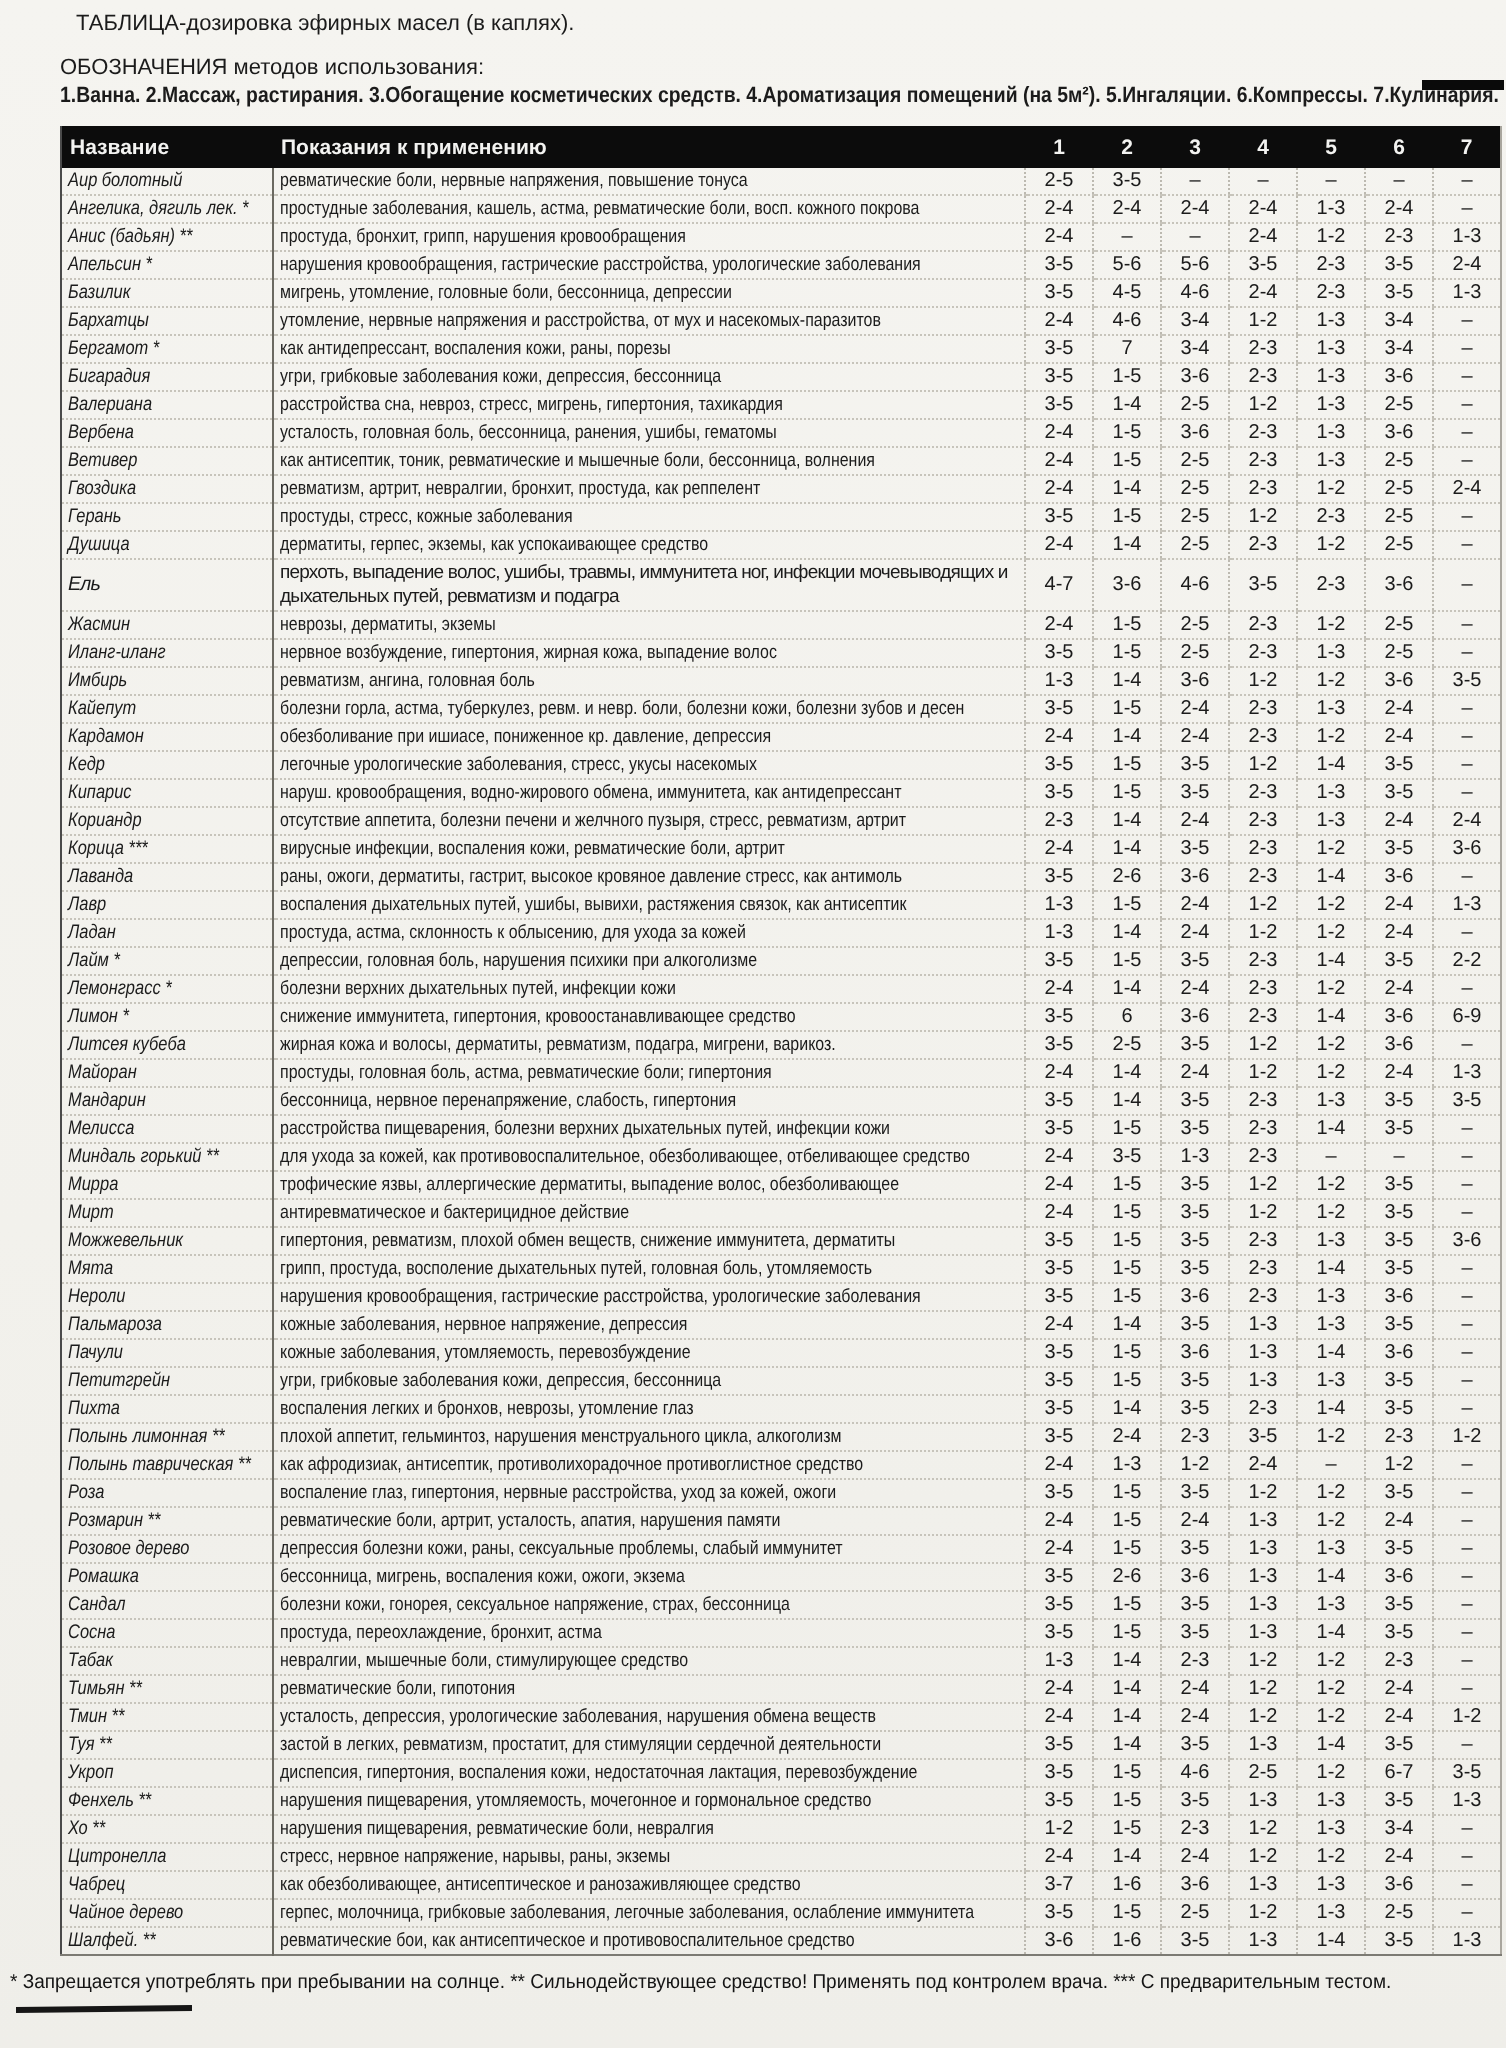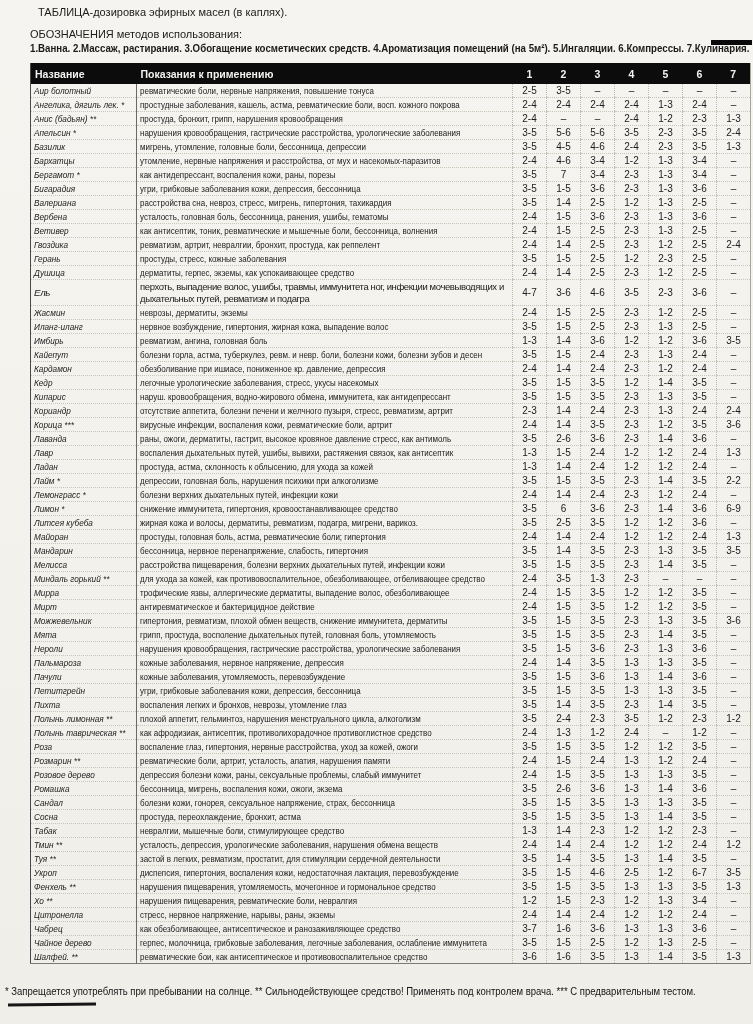--- a/index.html
+++ b/index.html
@@ -653,20 +653,31 @@
           <td class="ind"><span class="cond">невралгии, мышечные боли, стимулирующее средство</span></td>
           <td class="val">1-3</td>
           <td class="val">1-4</td>
           <td class="val">2-3</td>
           <td class="val">1-2</td>
           <td class="val">1-2</td>
           <td class="val">2-3</td>
           <td class="val">–</td>
         </tr>
         <tr>
+          <td class="name"><span class="cond">Тимьян **</span></td>
+          <td class="ind"><span class="cond">ревматические боли, гипотония</span></td>
+          <td class="val">2-4</td>
+          <td class="val">1-4</td>
+          <td class="val">2-4</td>
+          <td class="val">1-2</td>
+          <td class="val">1-2</td>
+          <td class="val">2-4</td>
+          <td class="val">–</td>
+        </tr>
+        <tr>
           <td class="name"><span class="cond">Тмин **</span></td>
           <td class="ind"><span class="cond">усталость, депрессия, урологические заболевания, нарушения обмена веществ</span></td>
           <td class="val">2-4</td>
           <td class="val">1-4</td>
           <td class="val">2-4</td>
           <td class="val">1-2</td>
           <td class="val">1-2</td>
           <td class="val">2-4</td>
           <td class="val">1-2</td>
         </tr>

